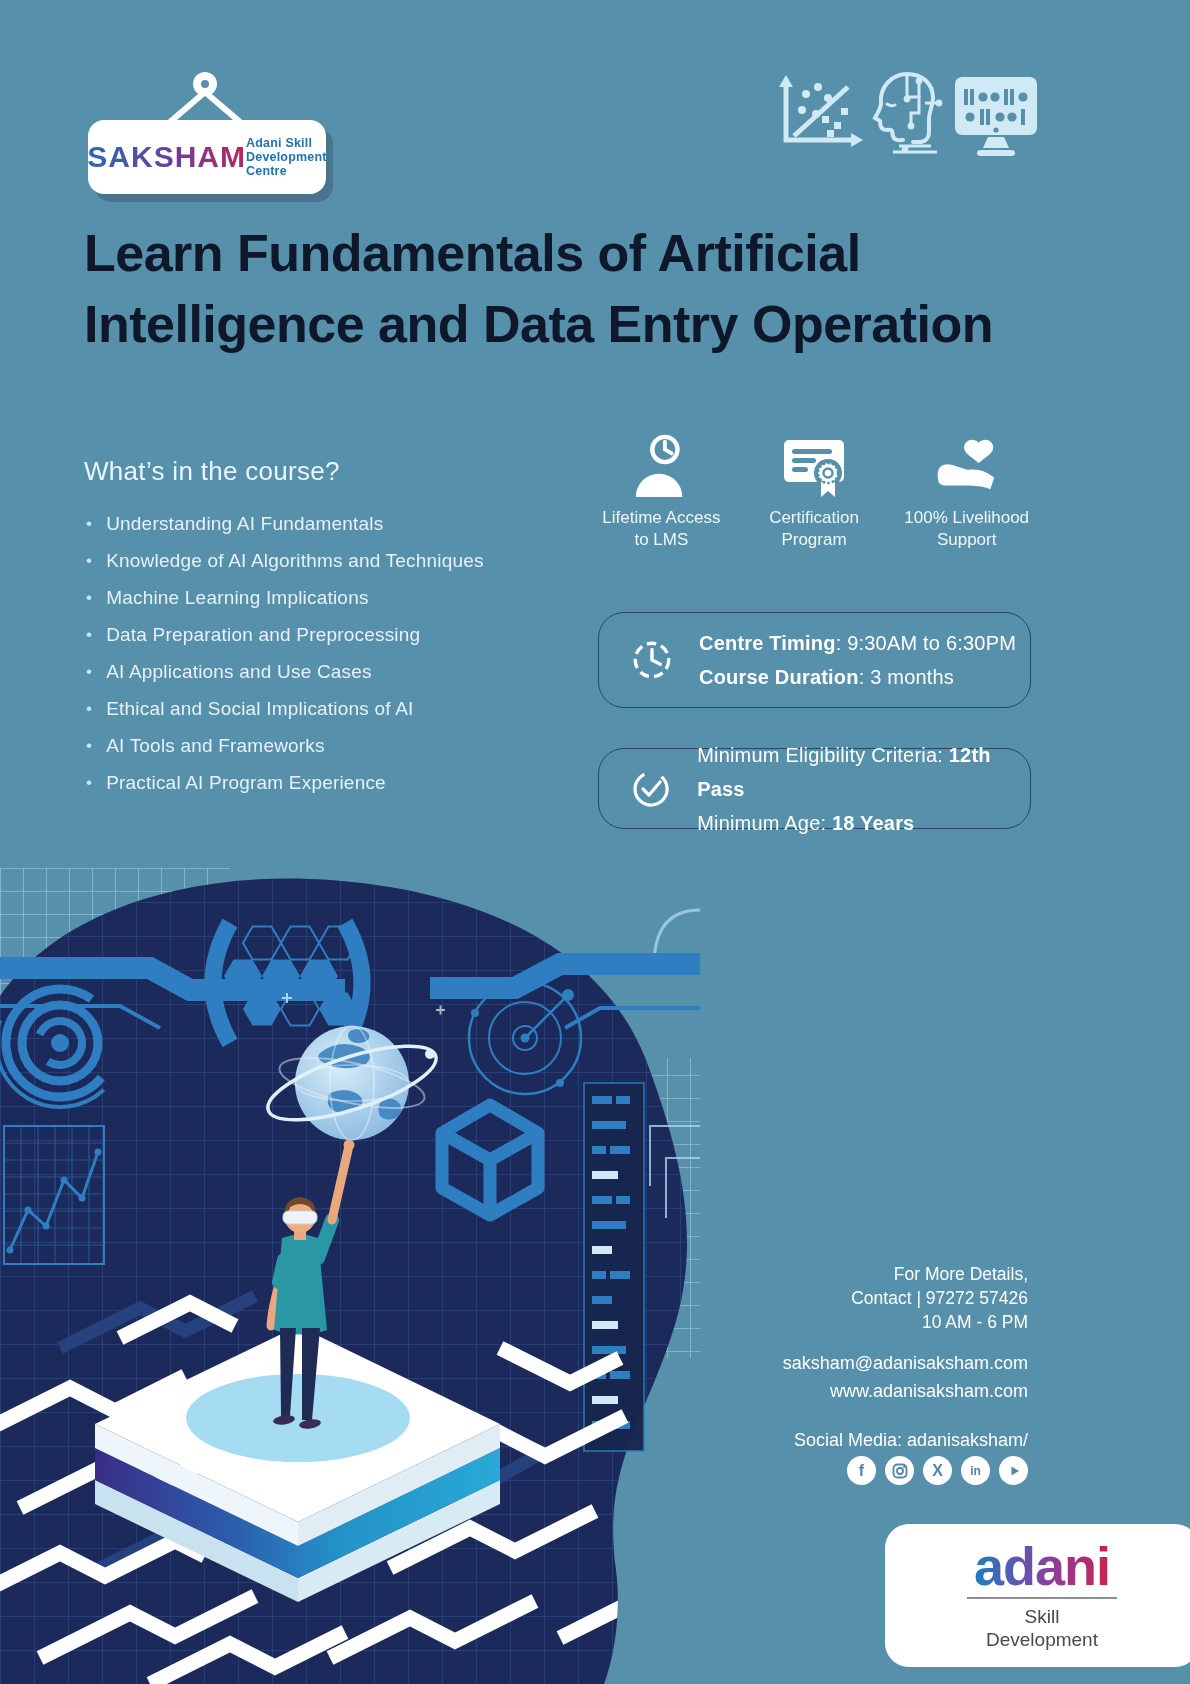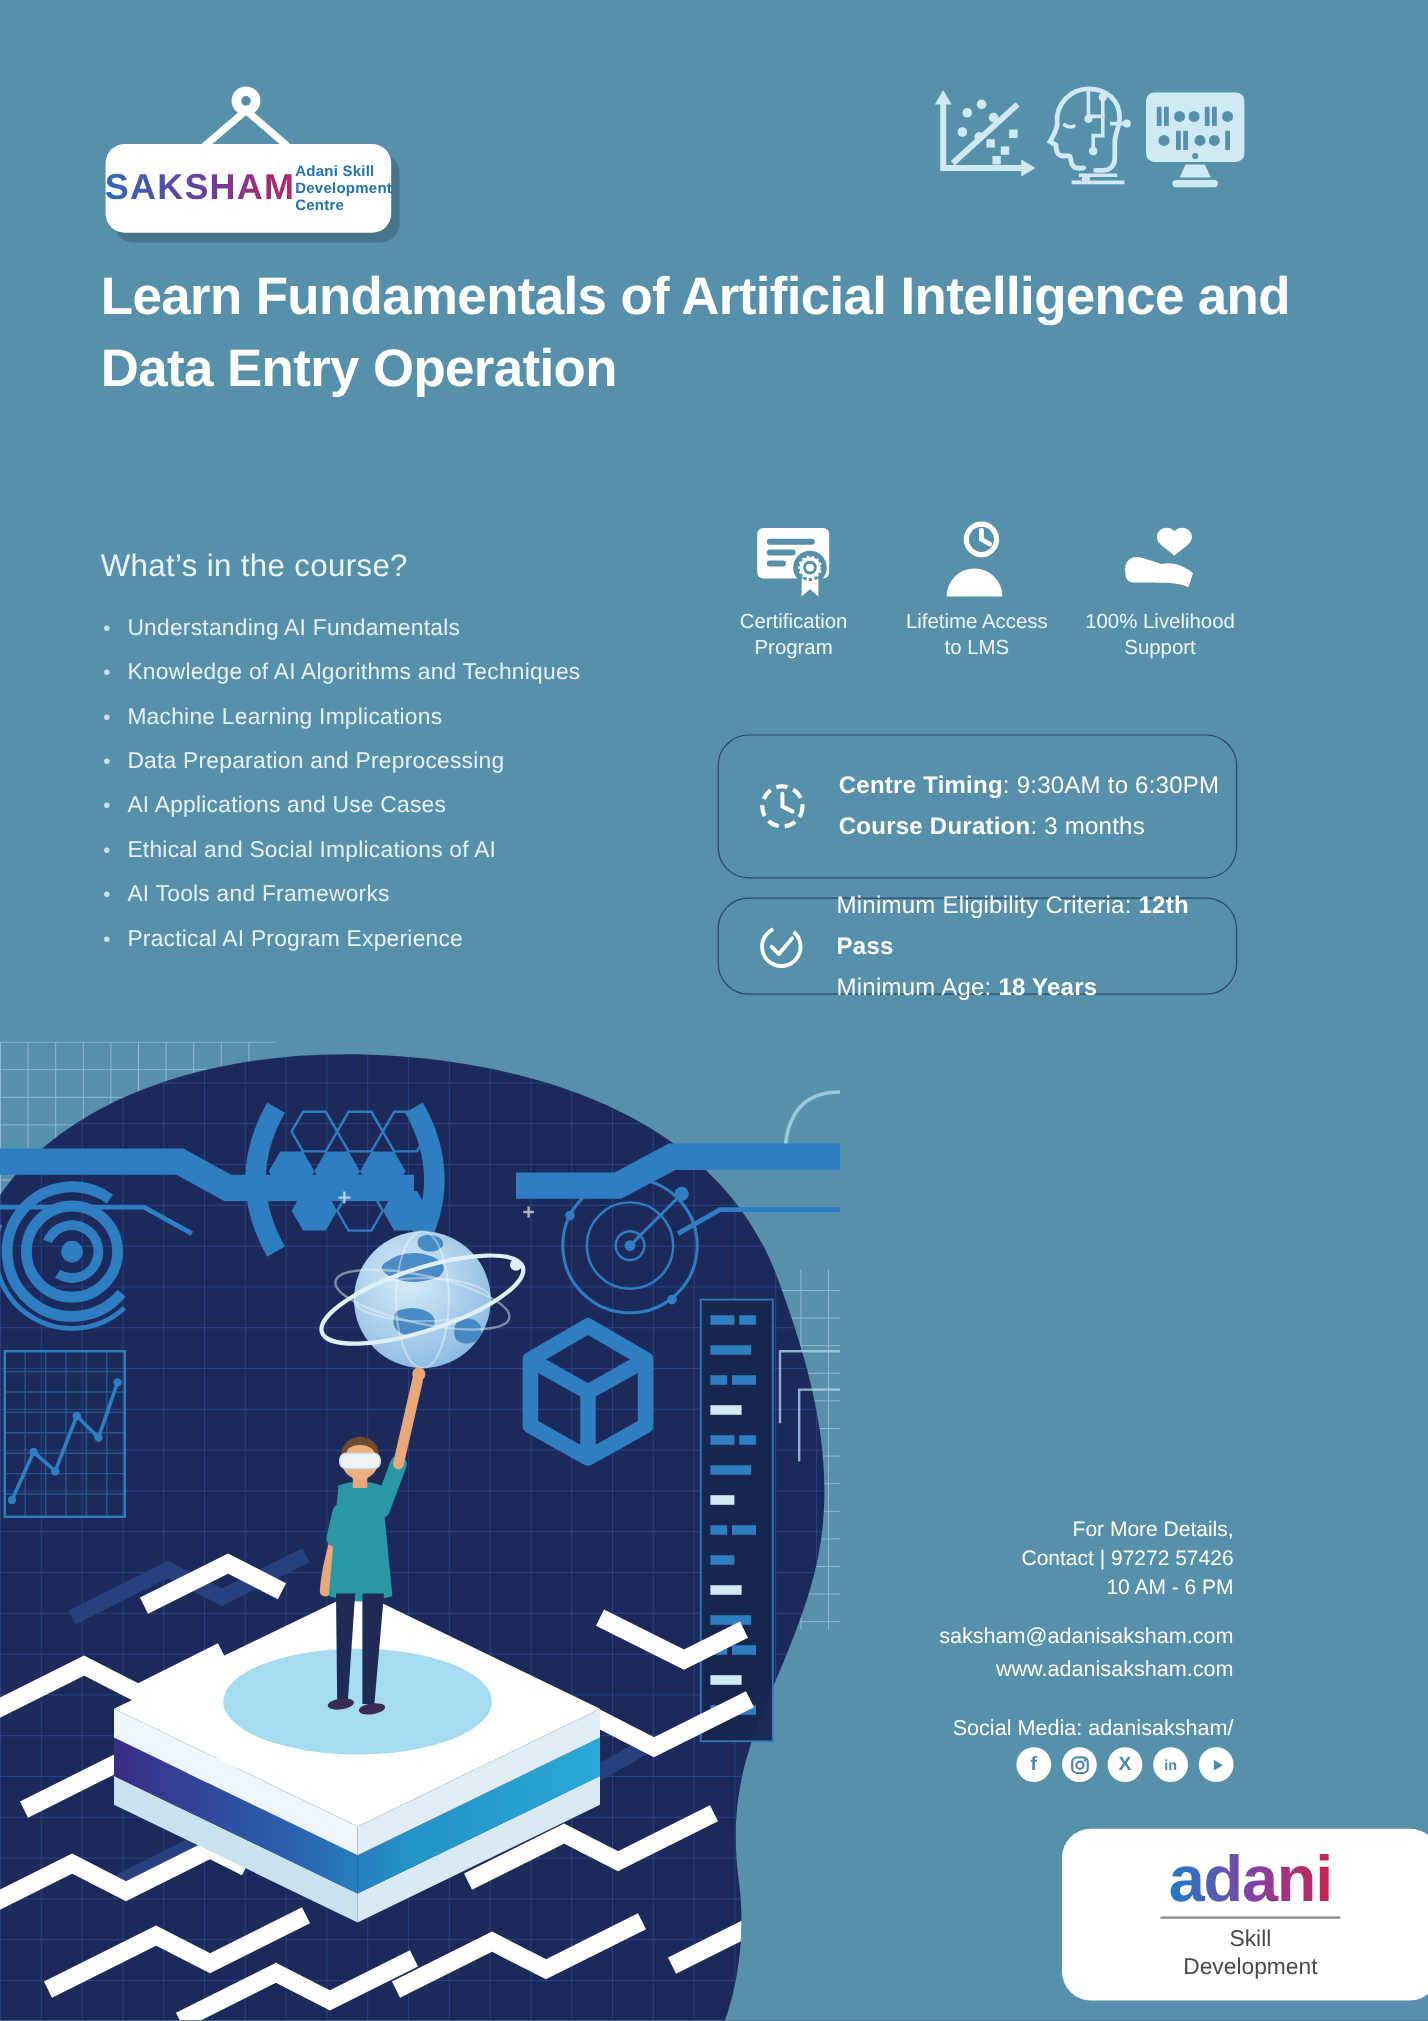--- a/index.html
+++ b/index.html
@@ -11,21 +11,21 @@
   .logo-card{left:88px;top:120px;width:238px;height:74px;background:#fff;border-radius:16px;
              box-shadow:7px 8px 0 rgba(62,95,116,.55);display:flex;flex-direction:row;
              align-items:center;justify-content:center;z-index:3;}
   .logo-title{font-size:30px;font-weight:bold;letter-spacing:1px;
               background:linear-gradient(90deg,#2b69b5 0%,#6a3fa0 52%,#b72762 100%);
               -webkit-background-clip:text;background-clip:text;color:transparent;line-height:30px;}
   .logo-divider{width:190px;height:2px;margin:2px 0 3px 0;
               background:linear-gradient(90deg,#7fb3d9,#b72762);}
   .logo-sub{font-size:12.5px;font-weight:bold;color:#2273ae;letter-spacing:.2px;}
 
-  .heading{left:84px;top:218px;width:1000px;color:#ffffff;font-size:44px;font-weight:800;
+  .heading{left:84px;top:218px;width:1000px;color:#0f172a;font-size:52px;font-weight:800;
            line-height:1.36;letter-spacing:-.5px;}
 
   .course-title{left:84px;top:456px;color:#ebf5f9;font-size:26px;letter-spacing:.3px;}
   .course-list{left:86px;top:505px;width:480px;list-style:none;margin:0;padding:0;}
   .course-list li{height:37px;display:flex;align-items:center;color:#e7f1f7;font-size:19px;letter-spacing:.2px;}
   .course-list .blt{color:#cfe3ee;margin-right:14px;font-size:17px;}
 
   .features{left:585px;top:426px;width:458px;display:flex;}
   .feature{flex:1;display:flex;flex-direction:column;align-items:center;}
   .feature .icn{height:72px;display:flex;align-items:flex-end;justify-content:center;}
@@ -170,64 +170,64 @@
       </li>
     <li>
         <span class="blt">•</span>
         <span>Practical AI Program Experience</span>
       </li>
   </ul>
 
   <div class="abs features">
     <div class="feature">
       <div class="icn">
+        <svg width="66" height="66" viewBox="0 0 68 66">
+          <circle cx="38" cy="17" r="13" stroke="#fff" stroke-width="4.5" fill="none"></circle>
+          <path d="M38 9 V17 L45 21" stroke="#fff" stroke-width="4" fill="none" stroke-linecap="round"></path>
+          <path d="M8 66 A 24 24 0 0 1 56 66 Z" fill="#fff"></path>
+        </svg>
+      </div>
+      <div class="lbl">
+        <div>Lifetime Access</div>
+          <div>to LMS</div>
+      </div>
+    </div>
+    <div class="feature">
+      <div class="icn">
         <svg width="66" height="66" viewBox="0 0 66 66">
           <rect x="3" y="8" width="60" height="42" rx="5" fill="#fff"></rect>
           <rect x="11" y="17" width="40" height="5" rx="2.5" fill="#5690aa"></rect>
           <rect x="11" y="26" width="24" height="5" rx="2.5" fill="#5690aa"></rect>
           <rect x="11" y="35" width="16" height="5" rx="2.5" fill="#5690aa"></rect>
           <circle cx="47" cy="41" r="14" fill="#5690aa"></circle>
           <polygon points="40,50 54,50 54,65 47,59 40,65" fill="#fff"></polygon>
           <circle cx="47" cy="41" r="10" fill="#fff" stroke="#5690aa" stroke-width="2.5" stroke-dasharray="2.6 2"></circle>
           <circle cx="47" cy="41" r="4.5" fill="none" stroke="#5690aa" stroke-width="2.4"></circle>
         </svg>
       </div>
       <div class="lbl">
         <div>Certification</div>
           <div>Program</div>
       </div>
     </div>
     <div class="feature">
       <div class="icn">
-        <svg width="66" height="66" viewBox="0 0 68 66">
-          <circle cx="38" cy="17" r="13" stroke="#fff" stroke-width="4.5" fill="none"></circle>
-          <path d="M38 9 V17 L45 21" stroke="#fff" stroke-width="4" fill="none" stroke-linecap="round"></path>
-          <path d="M8 66 A 24 24 0 0 1 56 66 Z" fill="#fff"></path>
-        </svg>
-      </div>
-      <div class="lbl">
-        <div>Lifetime Access</div>
-          <div>to LMS</div>
-      </div>
-    </div>
-    <div class="feature">
-      <div class="icn">
         <svg width="68" height="62" viewBox="0 0 70 62">
           <path d="M47 6 C 41 0 32 4 32 11 C 32 17 39 20 47 27 C 55 20 62 17 62 11 C 62 4 53 0 47 6 Z" fill="#fff"></path>
           <path d="M5 42 C 3 30 12 26 20 29 L 36 34 C 46 32 56 36 63 42 L 59 54 C 48 49 38 51 30 50 L 12 50 C 7 50 5 46 5 42 Z" fill="#fff"></path>
         </svg>
       </div>
       <div class="lbl">
         <div>100% Livelihood</div>
           <div>Support</div>
       </div>
     </div>
   </div>
 
-  <div class="abs info-box" style="top:612px;height:120px;">
+  <div class="abs info-box" style="top:612px;height:96px;">
     <svg width="46" height="46" viewBox="0 0 44 44">
       <circle cx="22" cy="22" r="16" fill="none" stroke="#fff" stroke-width="3.2" stroke-dasharray="9 5"></circle>
       <path d="M22 12 V22 L30 26" fill="none" stroke="#fff" stroke-width="3.2" stroke-linecap="round"></path>
     </svg>
     <div class="txt">
       <div><b>Centre Timing</b><span>: 9:30AM to 6:30PM</span></div>
       <div><b>Course Duration</b><span>: 3 months</span></div>
     </div>
   </div>
 

